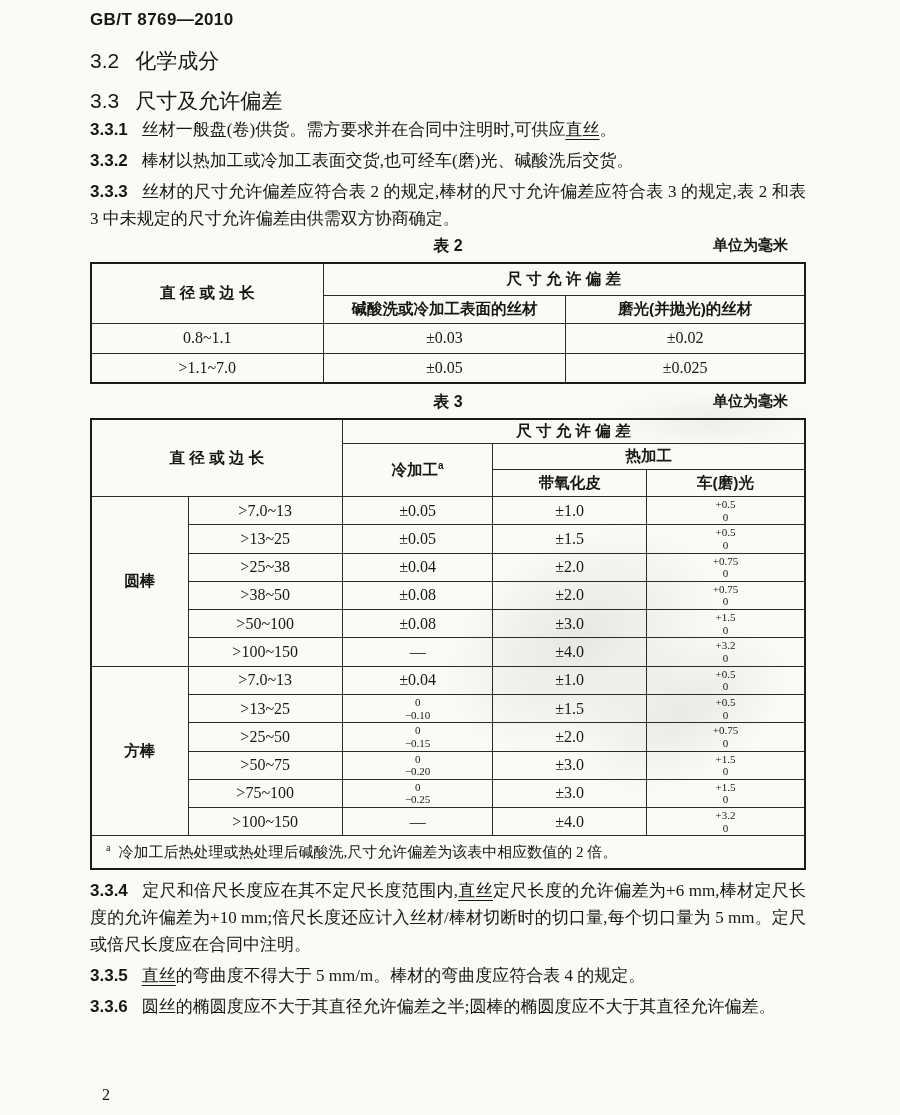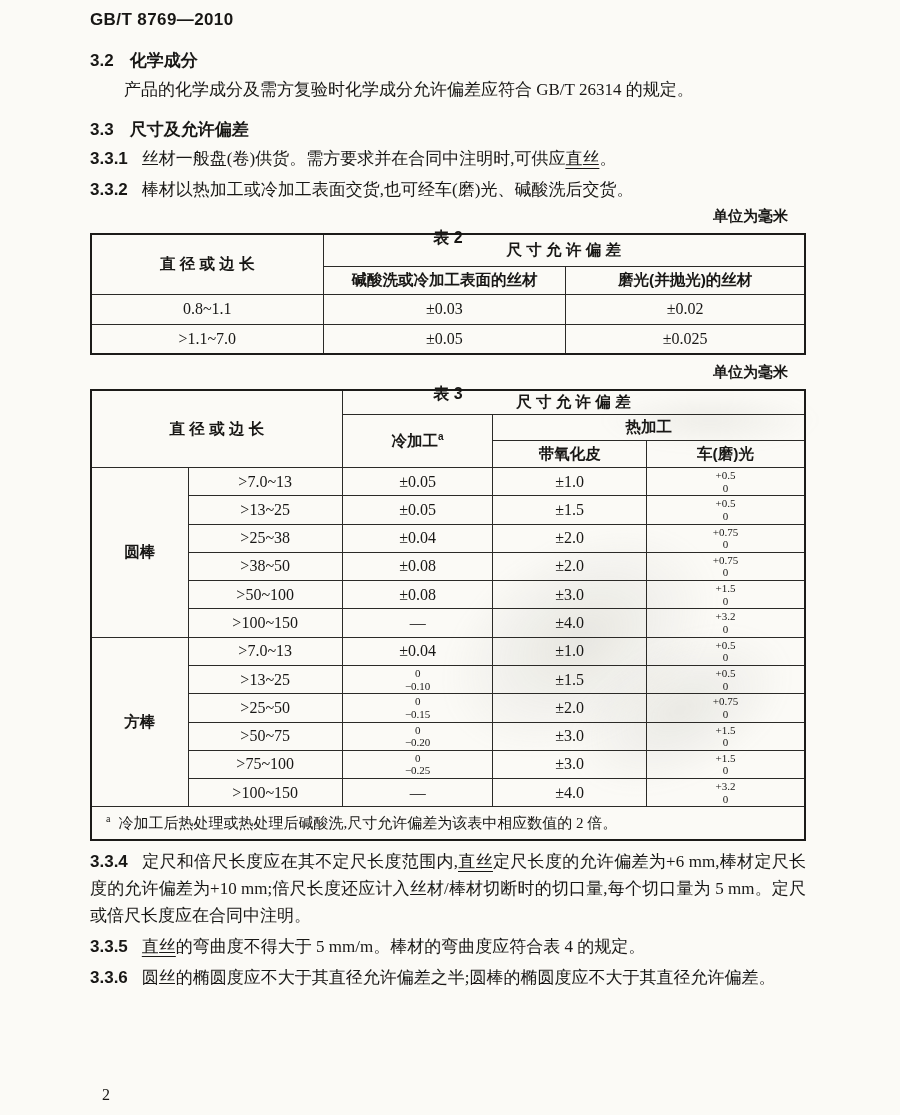--- a/index.html
+++ b/index.html
@@ -25,38 +25,38 @@
     background:radial-gradient(ellipse at center, rgba(150,150,142,.12), rgba(150,150,142,0) 70%);
     filter:blur(6px);}
 
   .doc-header{
     font-family:"Liberation Sans","DejaVu Sans",sans-serif;
     font-weight:700;font-size:17px;letter-spacing:.4px;
     margin:2px 0 0 0;line-height:24px;
   }
   .heading{
     font-family:"Liberation Sans","DejaVu Sans",sans-serif;
-    font-weight:700;font-size:17px;line-height:26px;
+    font-weight:400;font-size:21px;line-height:26px;
     margin:16px 0 2px 0;
   }
   .heading .h-num{margin-right:16px;}
   .para,.clause{
     font-size:17px;line-height:27px;margin:0 0 4px 0;
     text-align:justify;
   }
   .para.indent{text-indent:2em;}
   .clause-num{
     font-family:"Liberation Sans","DejaVu Sans",sans-serif;
     font-weight:700;margin-right:14px;
   }
   .em-term{text-decoration:underline;text-underline-offset:4px;text-decoration-thickness:1px;}
 
   .caption{position:relative;height:24px;margin-top:4px;
     font-family:"Liberation Sans","DejaVu Sans",sans-serif;font-size:16px;}
-  .caption .cap-title{position:absolute;left:0;right:0;text-align:center;font-weight:700;margin-top:21px;}
+  .caption .cap-title{position:absolute;left:0;right:0;text-align:center;font-weight:700;}
   .caption .cap-unit{position:absolute;right:18px;font-weight:700;font-size:15px;text-align:right;}
 
   table{width:100%;border-collapse:collapse;table-layout:fixed;
     border:2px solid #1c1b19;margin:2px 0 0 0;}
   td{border:1px solid #2b2a27;text-align:center;vertical-align:middle;
     padding:1px 2px;font-size:16px;}
   .th{font-family:"Liberation Sans","DejaVu Sans",sans-serif;font-weight:700;font-size:15.5px;}
   .t2 .r-h1{height:32px;}
   .t2 .r-h2{height:28px;padding-left:33px;}
   .t2 .r-d{height:30px;}
@@ -79,30 +79,30 @@
 <div class="smudge smudge2"></div>
 <div class="smudge smudge3"></div>
 
 <div class="page">
 
   <div class="doc-header">GB/T 8769—2010</div>
 
   <div class="heading">
     <span class="h-num">3.2</span><span>化学成分</span>
   </div>
-  <p class="para indent">产品的化学成分及需方复验时化学成分允许偏差应符合 GB/T 26314 的规定。</p>
 
   <div class="heading" style="margin-top:14px;">
     <span class="h-num">3.3</span><span>尺寸及允许偏差</span>
   </div>
 
   <p class="clause"><span class="clause-num">3.3.1</span><span>丝材一般盘(卷)供货。需方要求并在合同中注明时,可供应</span><span class="em-term">直丝</span><span>。</span></p>
 
   <p class="clause"><span class="clause-num">3.3.2</span><span>棒材以热加工或冷加工表面交货,也可经车(磨)光、碱酸洗后交货。</span></p>
 
+  <p class="clause"><span class="clause-num">3.3.3</span><span>丝材的尺寸允许偏差应符合表 2 的规定,棒材的尺寸允许偏差应符合表 3 的规定,表 2 和表 3 中未规定的尺寸允许偏差由供需双方协商确定。</span></p>
 
   <div class="caption">
     <span class="cap-title">表 2</span>
     <span class="cap-unit">单位为毫米</span>
   </div>
 
   <table class="t2">
     <colgroup>
         <col style="width:32.5%">
         <col style="width:34%">

